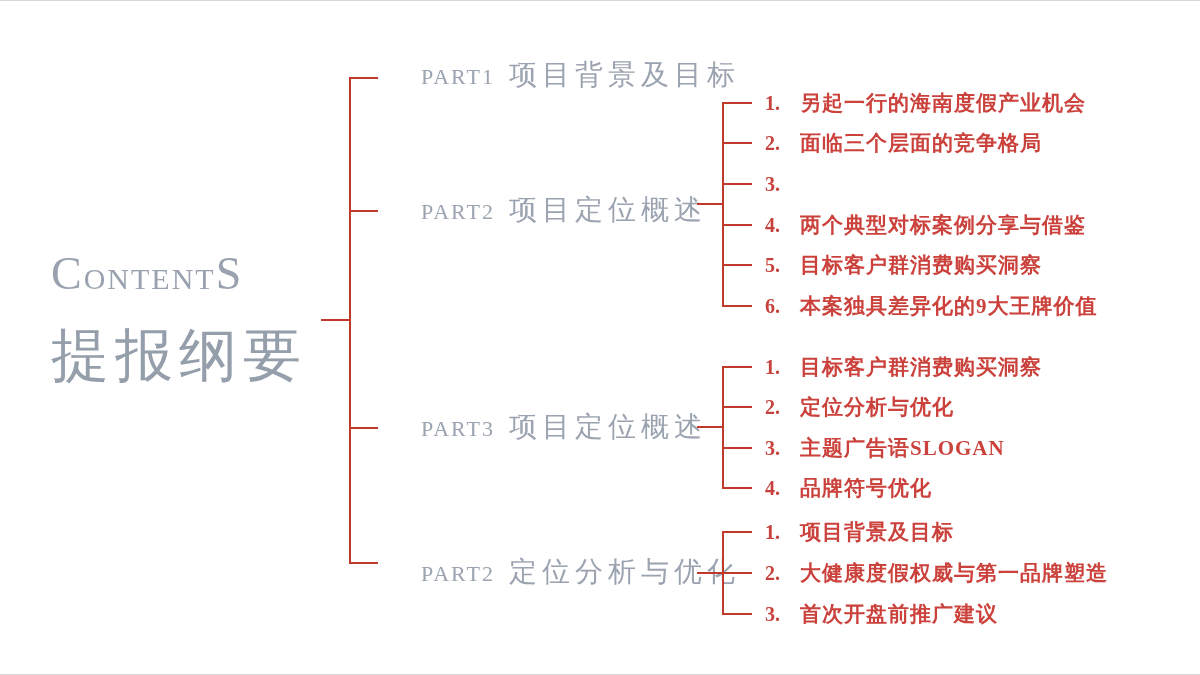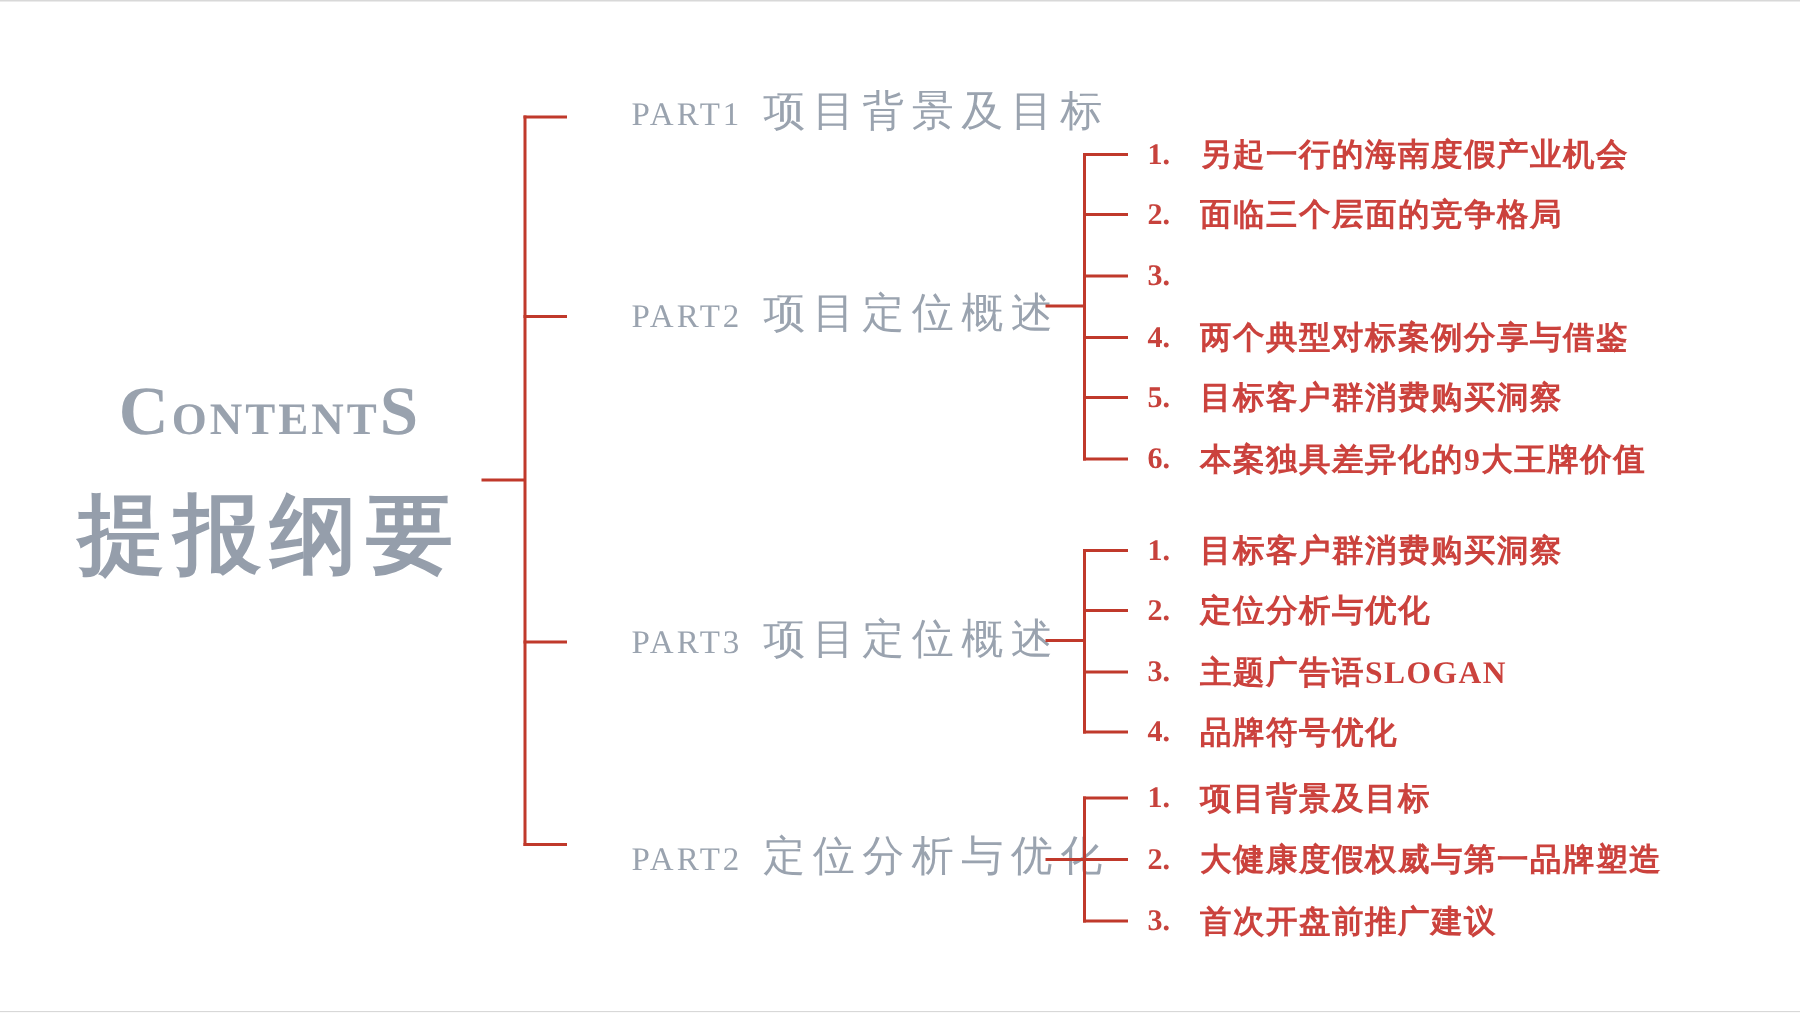--- a/index.html
+++ b/index.html
@@ -10,21 +10,21 @@
   .edge{position:absolute;left:0;width:1200px;height:1px;background:#d8d8d8;}
   .edge.top{top:0;}
   .edge.bottom{bottom:0;}
 
   
   .hl,.vl{position:absolute;background:#c0392b;}
   .hl{height:2px;}
   .vl{width:2px;}
 
   
-  .title-block{position:absolute;left:40px;top:248px;width:280px;text-align:center;color:#99a2ae;font-weight:bold;}
+  .title-block{position:absolute;left:51px;top:248px;width:280px;color:#99a2ae;}
   .title-en{font-family:"Liberation Serif",serif;letter-spacing:2px;line-height:52px;white-space:nowrap;}
   .title-en .big{font-size:46px;}
   .title-en .small{font-size:30px;}
   .title-cn{margin-top:14px;font-size:58px;letter-spacing:6px;line-height:64px;white-space:nowrap;color:#959eab;}
 
   
   .part-row{position:absolute;left:393px;height:26px;line-height:26px;color:#9aa3af;white-space:nowrap;}
   .part-label{font-size:22px;letter-spacing:2px;margin-right:14px;margin-left:28px;}
   .part-title{font-size:28px;letter-spacing:5px;}
 

